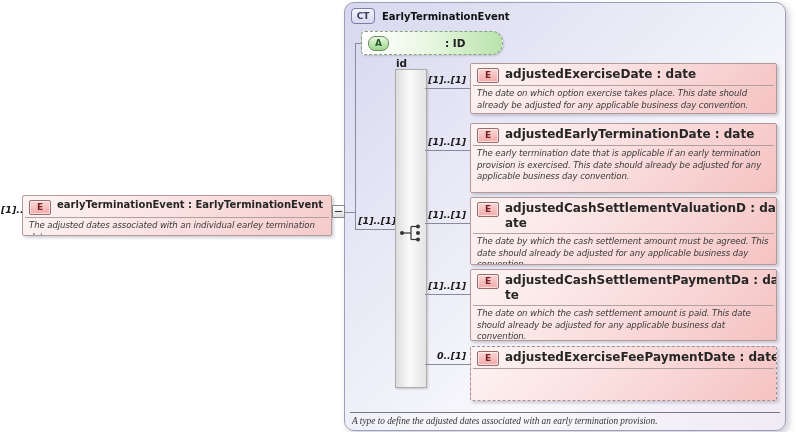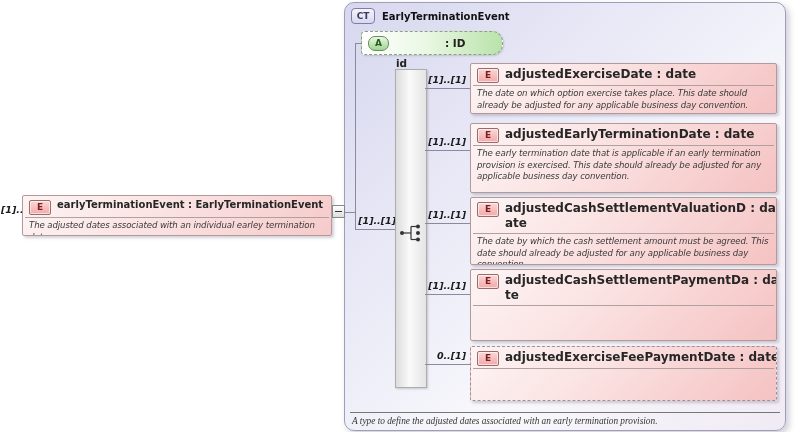--- a/index.html
+++ b/index.html
@@ -177,20 +177,21 @@
       <div class="sep"></div>
       <div class="el-doc">The date by which the cash settlement amount must be agreed. This date should already be adjusted for any applicable business day convention.</div>
     </div>
 
     <div class="card" id="card-3">
       <div class="el-head">
         <span class="badge badge-e">E</span>
         <span class="el-title"><span class="line1"><span>adjustedCashSettlementPaymentDa</span><span class="el-type"> : date</span></span><br><span class="line2">te</span></span>
       </div>
       <div class="sep"></div>
+      <div class="el-doc">The date on which the cash settlement amount is paid. This date should already be adjusted for any applicable business dat convention.</div>
     </div>
 
     <div class="card optional" id="card-4">
       <div class="el-head">
         <span class="badge badge-e">E</span>
         <span class="el-title"><span class="line1"><span>adjustedExerciseFeePaymentDate</span><span class="el-type"> : date</span></span></span>
       </div>
       <div class="sep"></div>
     </div>
 

